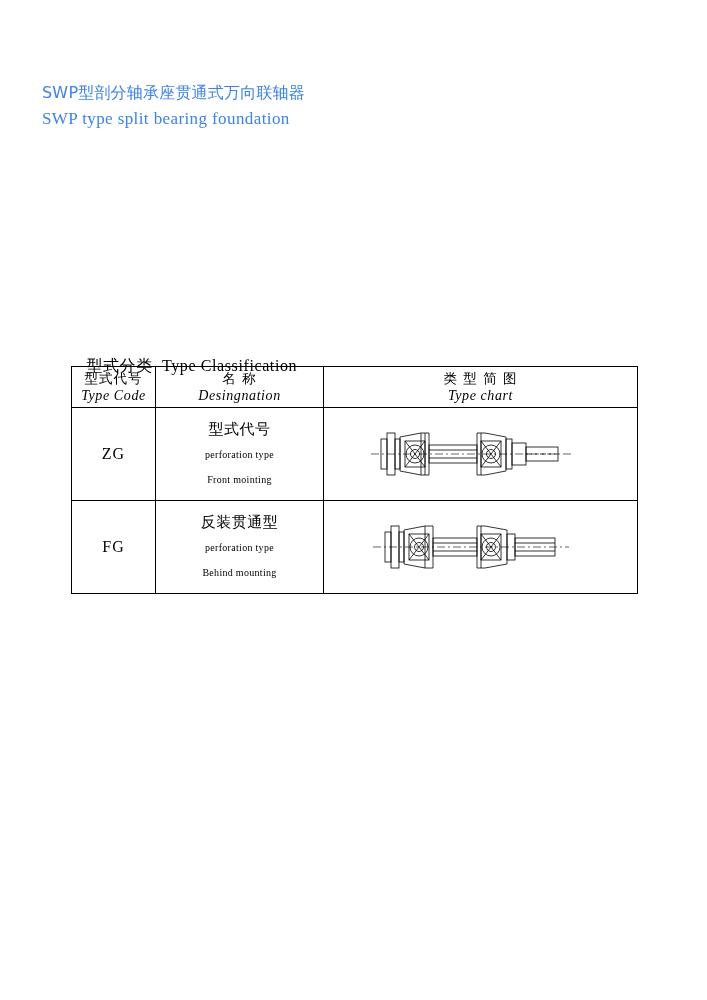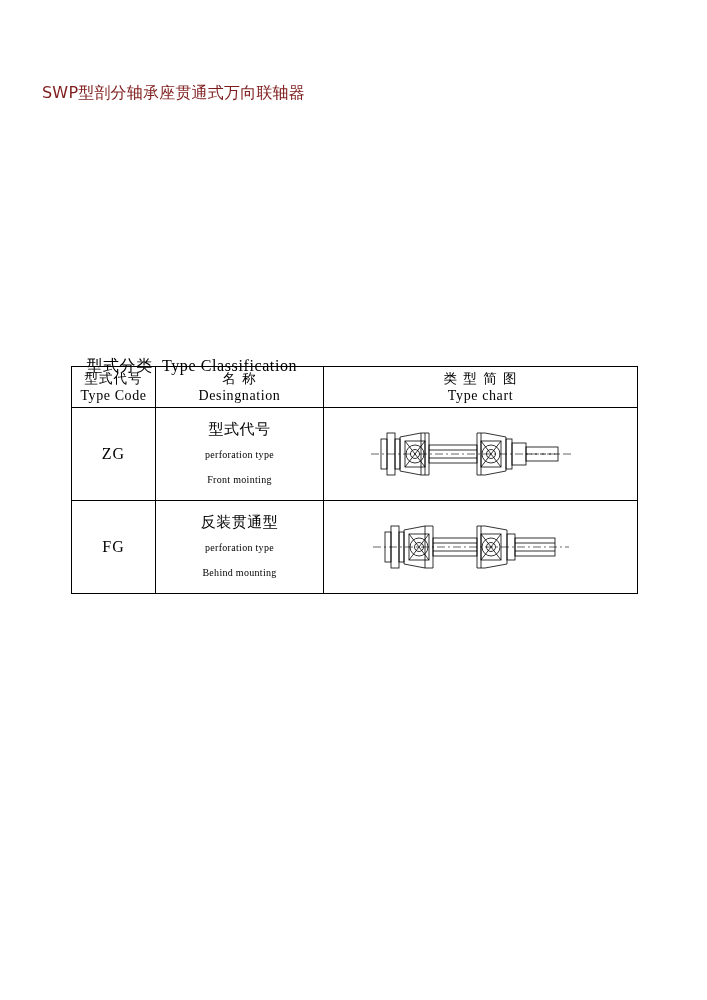--- a/index.html
+++ b/index.html
@@ -27,21 +27,21 @@
     position: absolute;
     left: 42px;
     top: 80px;
     width: 560px;
   }
   .title-line {
     font-size: 17px;
     line-height: 26px;
     letter-spacing: 0.4px;
     white-space: pre;
-    color: #7f1d1d;
+    color: #3b82f6;
   }
   .title-line.cn {
     font-family: "DejaVu Sans", "Liberation Sans", sans-serif;
     font-size: 16px;
     letter-spacing: 0.2px;
   }
 
   
   .section-heading {
     position: absolute;
@@ -83,20 +83,21 @@
   .hdr-cn {
     font-family: "DejaVu Sans", "Liberation Sans", sans-serif;
     font-size: 13.5px;
     letter-spacing: 1px;
     display: block;
   }
   .hdr-en {
     font-size: 14px;
     letter-spacing: 0.6px;
     display: block;
+    font-style: italic;
   }
 
   .body-row td { height: 92px; }
 
   .code-cell {
     font-size: 16px;
     letter-spacing: 1px;
   }
 
   .desig-cell {
@@ -120,20 +121,21 @@
     margin: 0 auto;
   }
 </style>
 </head>
 <body>
 
 <div class="page">
 
   <div class="title-block">
     <div class="title-line cn">SWP型剖分轴承座贯通式万向联轴器</div>
+    <div class="title-line">SWP type split bearing foundation</div>
   </div>
 
   <div class="section-heading">
     <span class="cn">型式分类</span><span>&nbsp;&nbsp;</span><span>Type Classification</span>
   </div>
 
   <table class="type-table">
     <colgroup>
       <col class="col-code">
       <col class="col-desig">

